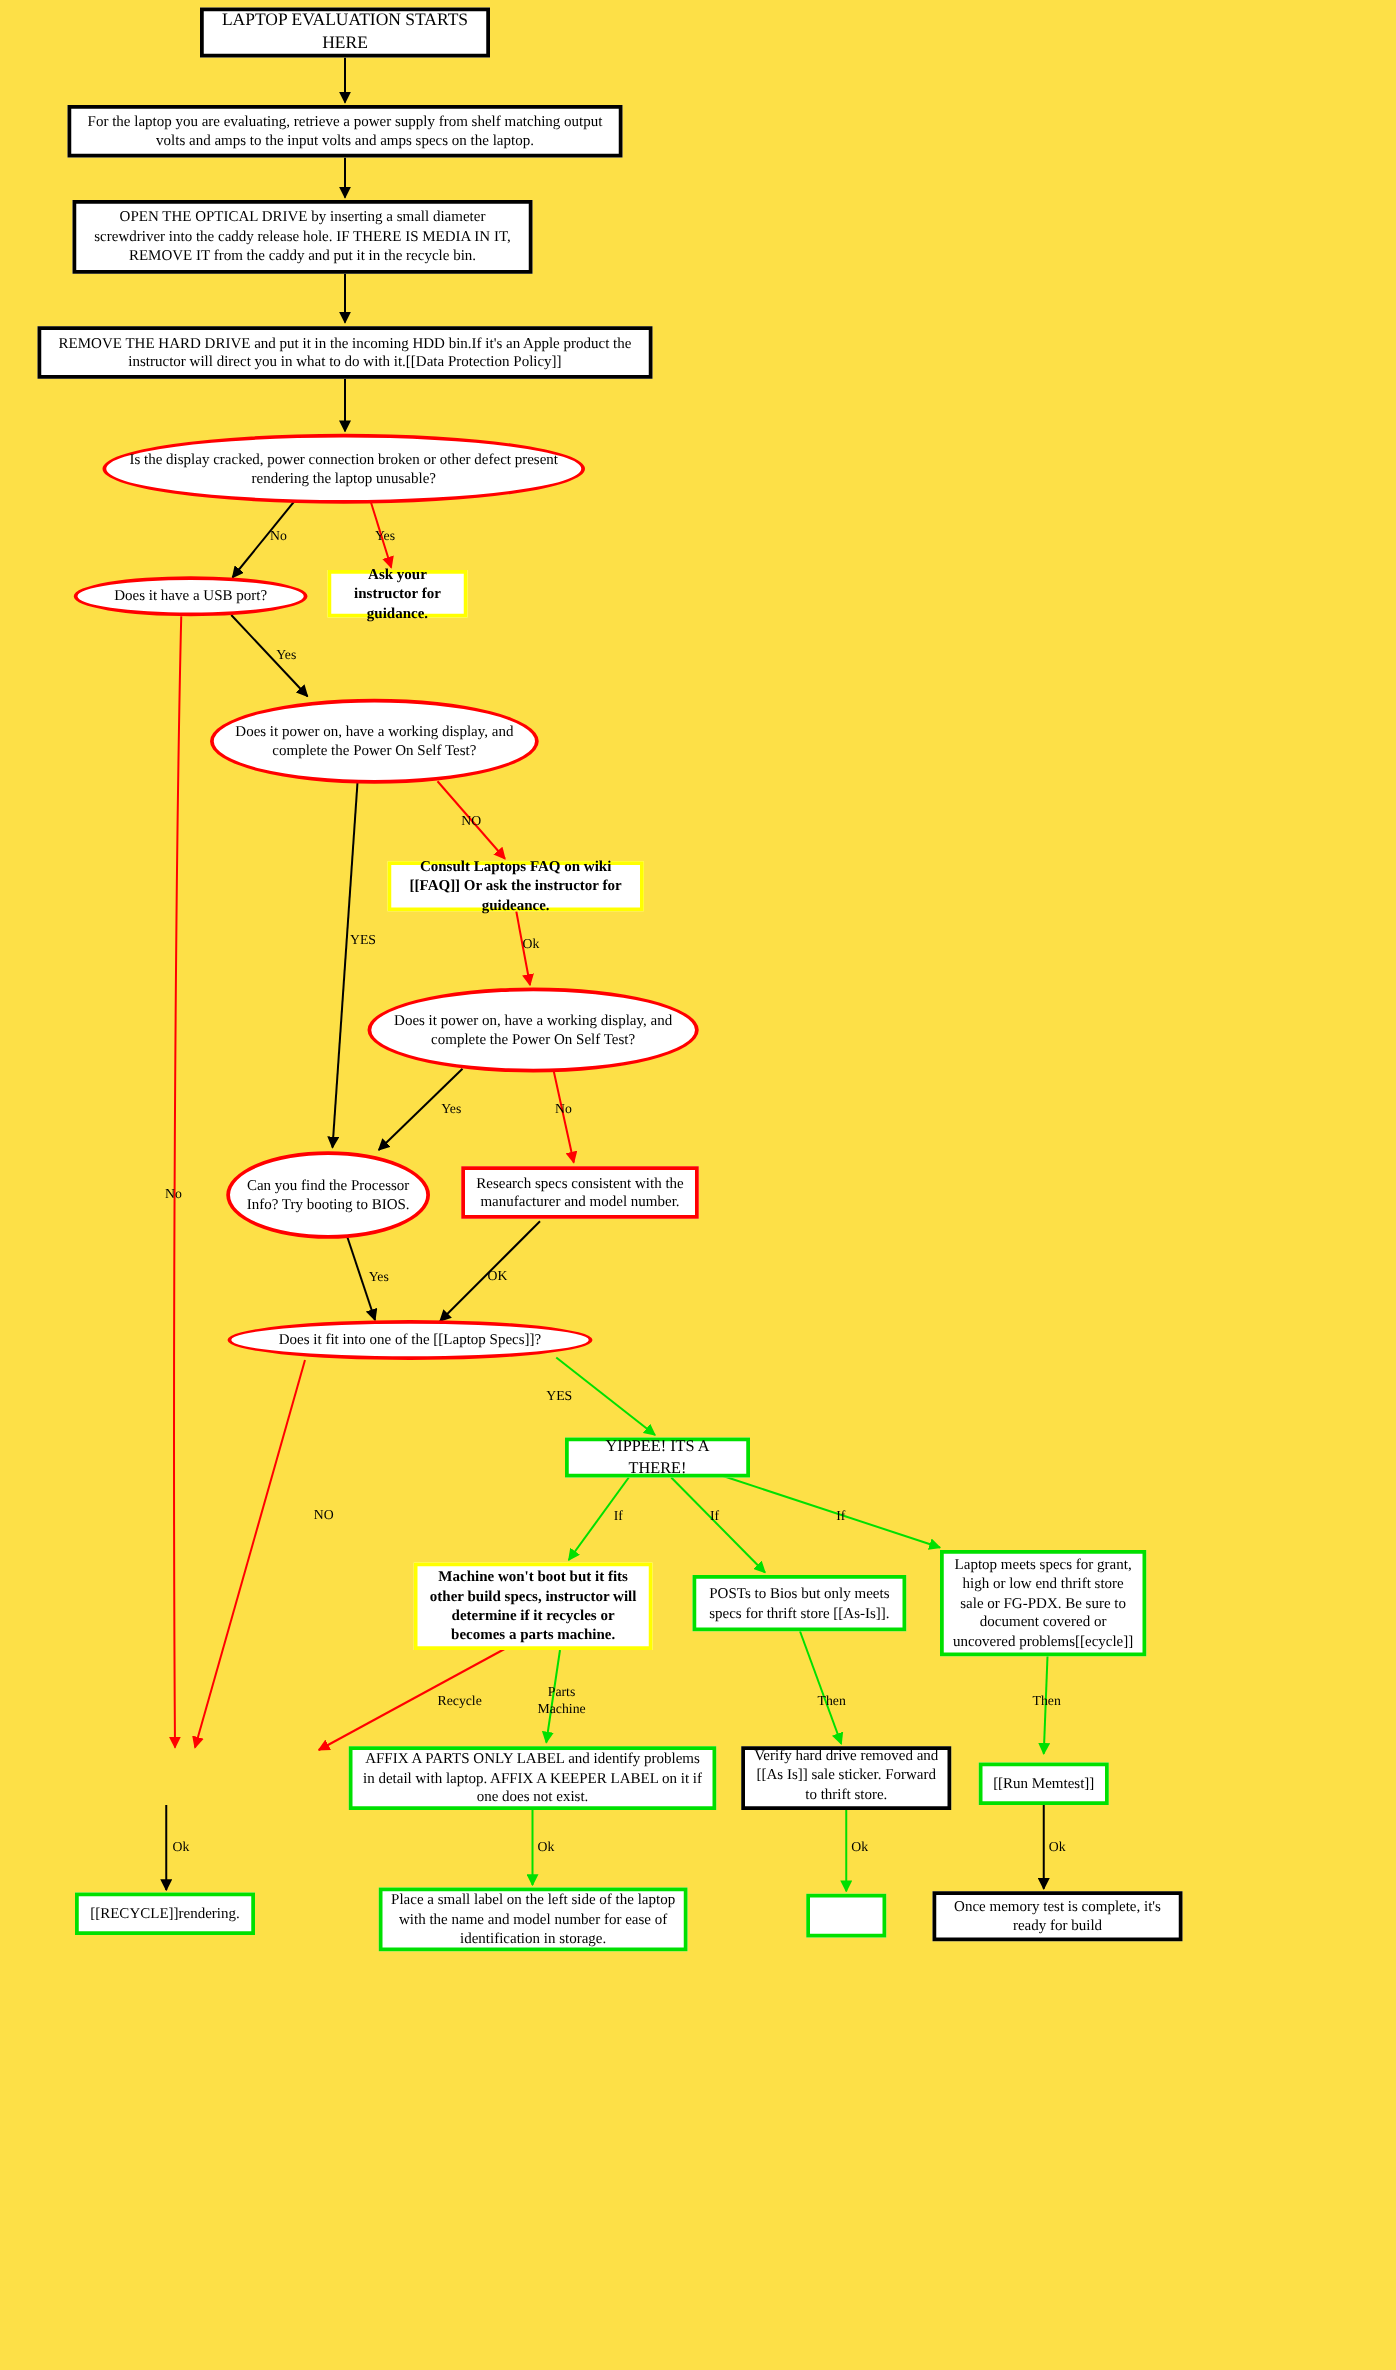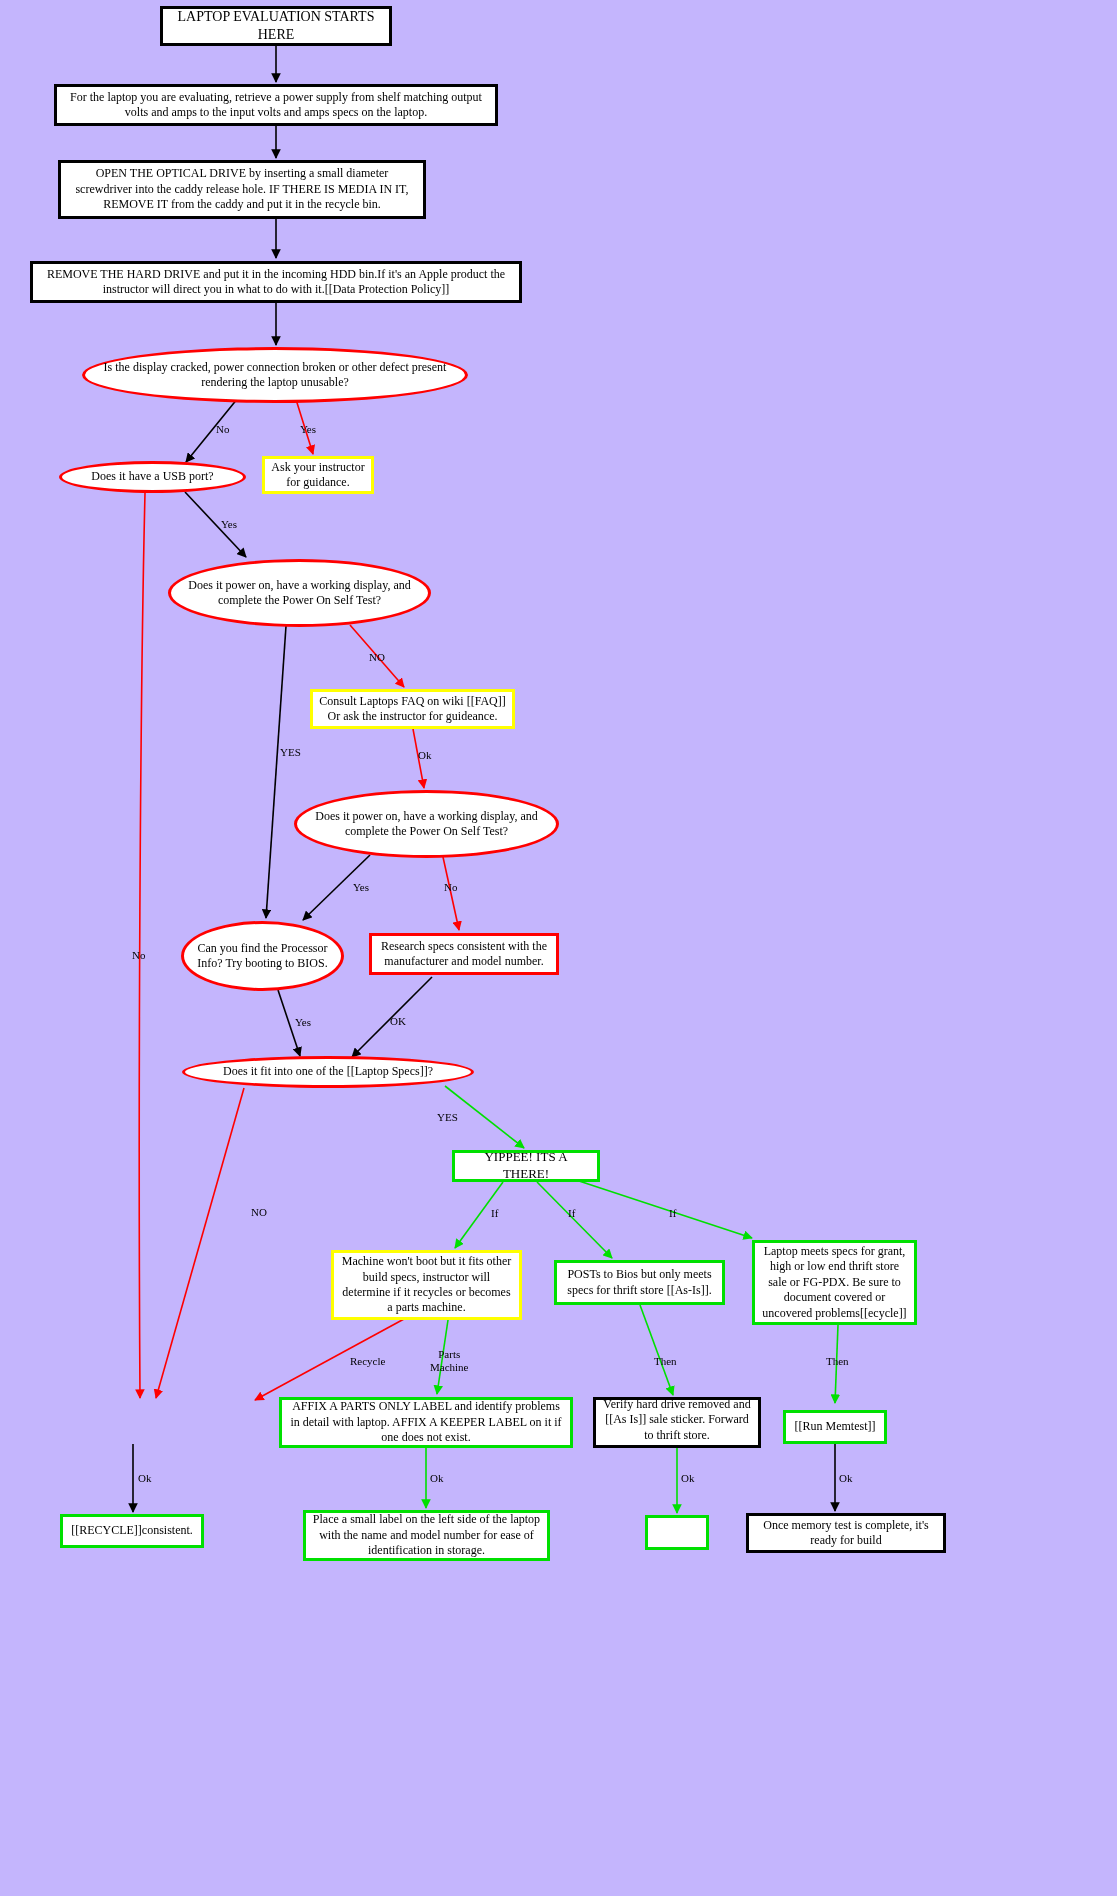--- a/index.html
+++ b/index.html
@@ -1,24 +1,24 @@
 <!DOCTYPE html>
 <html><head>
 <meta charset="utf-8">
 <title>Laptop Evaluation Flowchart</title>
 <style>
   html,body{margin:0;padding:0;background:#fff;}
   body{font-family:"Liberation Serif","DejaVu Serif",serif;}
-  #canvas{position:relative;width:1117px;height:1896px;background:#c4b5fd;overflow:hidden;}
+  #canvas{position:relative;width:1117px;height:1896px;background:#fde047;overflow:hidden;}
   svg#edges{position:absolute;left:0;top:0;width:1117px;height:1896px;overflow:visible;}
   .node{position:absolute;box-sizing:border-box;display:flex;align-items:center;justify-content:center;text-align:center;line-height:1.28;color:#000;}
   .box{border-style:solid;background:#fff;}
   .box.bk2{border-width:3px;border-color:#000;}
   .box.rd{border-width:3px;border-color:#ff0000;}
-  .box.yl{border-width:3px;border-color:#ffff00;}
+  .box.yl{border-width:3px;border-color:#ffff00;font-weight:bold;}
   .box.gr{border-width:3px;border-color:#00e000;}
   .ell{border-radius:50%;background:#fff;border-width:3px;border-style:solid;border-color:#ff0000;}
   .node .txt{padding:2px 6px;display:block;width:100%;}
   .elabel{position:absolute;font-size:11px;color:#000;white-space:nowrap;}
   .f13{font-size:13px;}
   .f14{font-size:14px;}
   .f12{font-size:12px;}
   .empty{}
 </style>
 </head>
@@ -171,21 +171,21 @@
 
   <div class="node box bk2 f12" style="left:593px;top:1397px;width:168px;height:51px;align-items:flex-end;">
     <span class="txt">Verify hard drive removed and [[As Is]] sale sticker. Forward to thrift store.</span>
   </div>
 
   <div class="node box gr f12" style="left:783px;top:1410px;width:104px;height:34px;">
     <span class="txt">[[Run Memtest]]</span>
   </div>
 
   <div class="node box gr f12" style="left:60px;top:1514px;width:144px;height:34px;">
-    <span class="txt">[[RECYCLE]]consistent.</span>
+    <span class="txt">[[RECYCLE]]rendering.</span>
   </div>
 
   <div class="node box gr f12" style="left:303px;top:1510px;width:247px;height:51px;">
     <span class="txt">Place a small label on the left side of the laptop with the name and model number for ease of identification in storage.</span>
   </div>
 
   <div class="node box gr f12 empty" style="left:645px;top:1515px;width:64px;height:35px;">
     <span class="txt"></span>
   </div>
 

